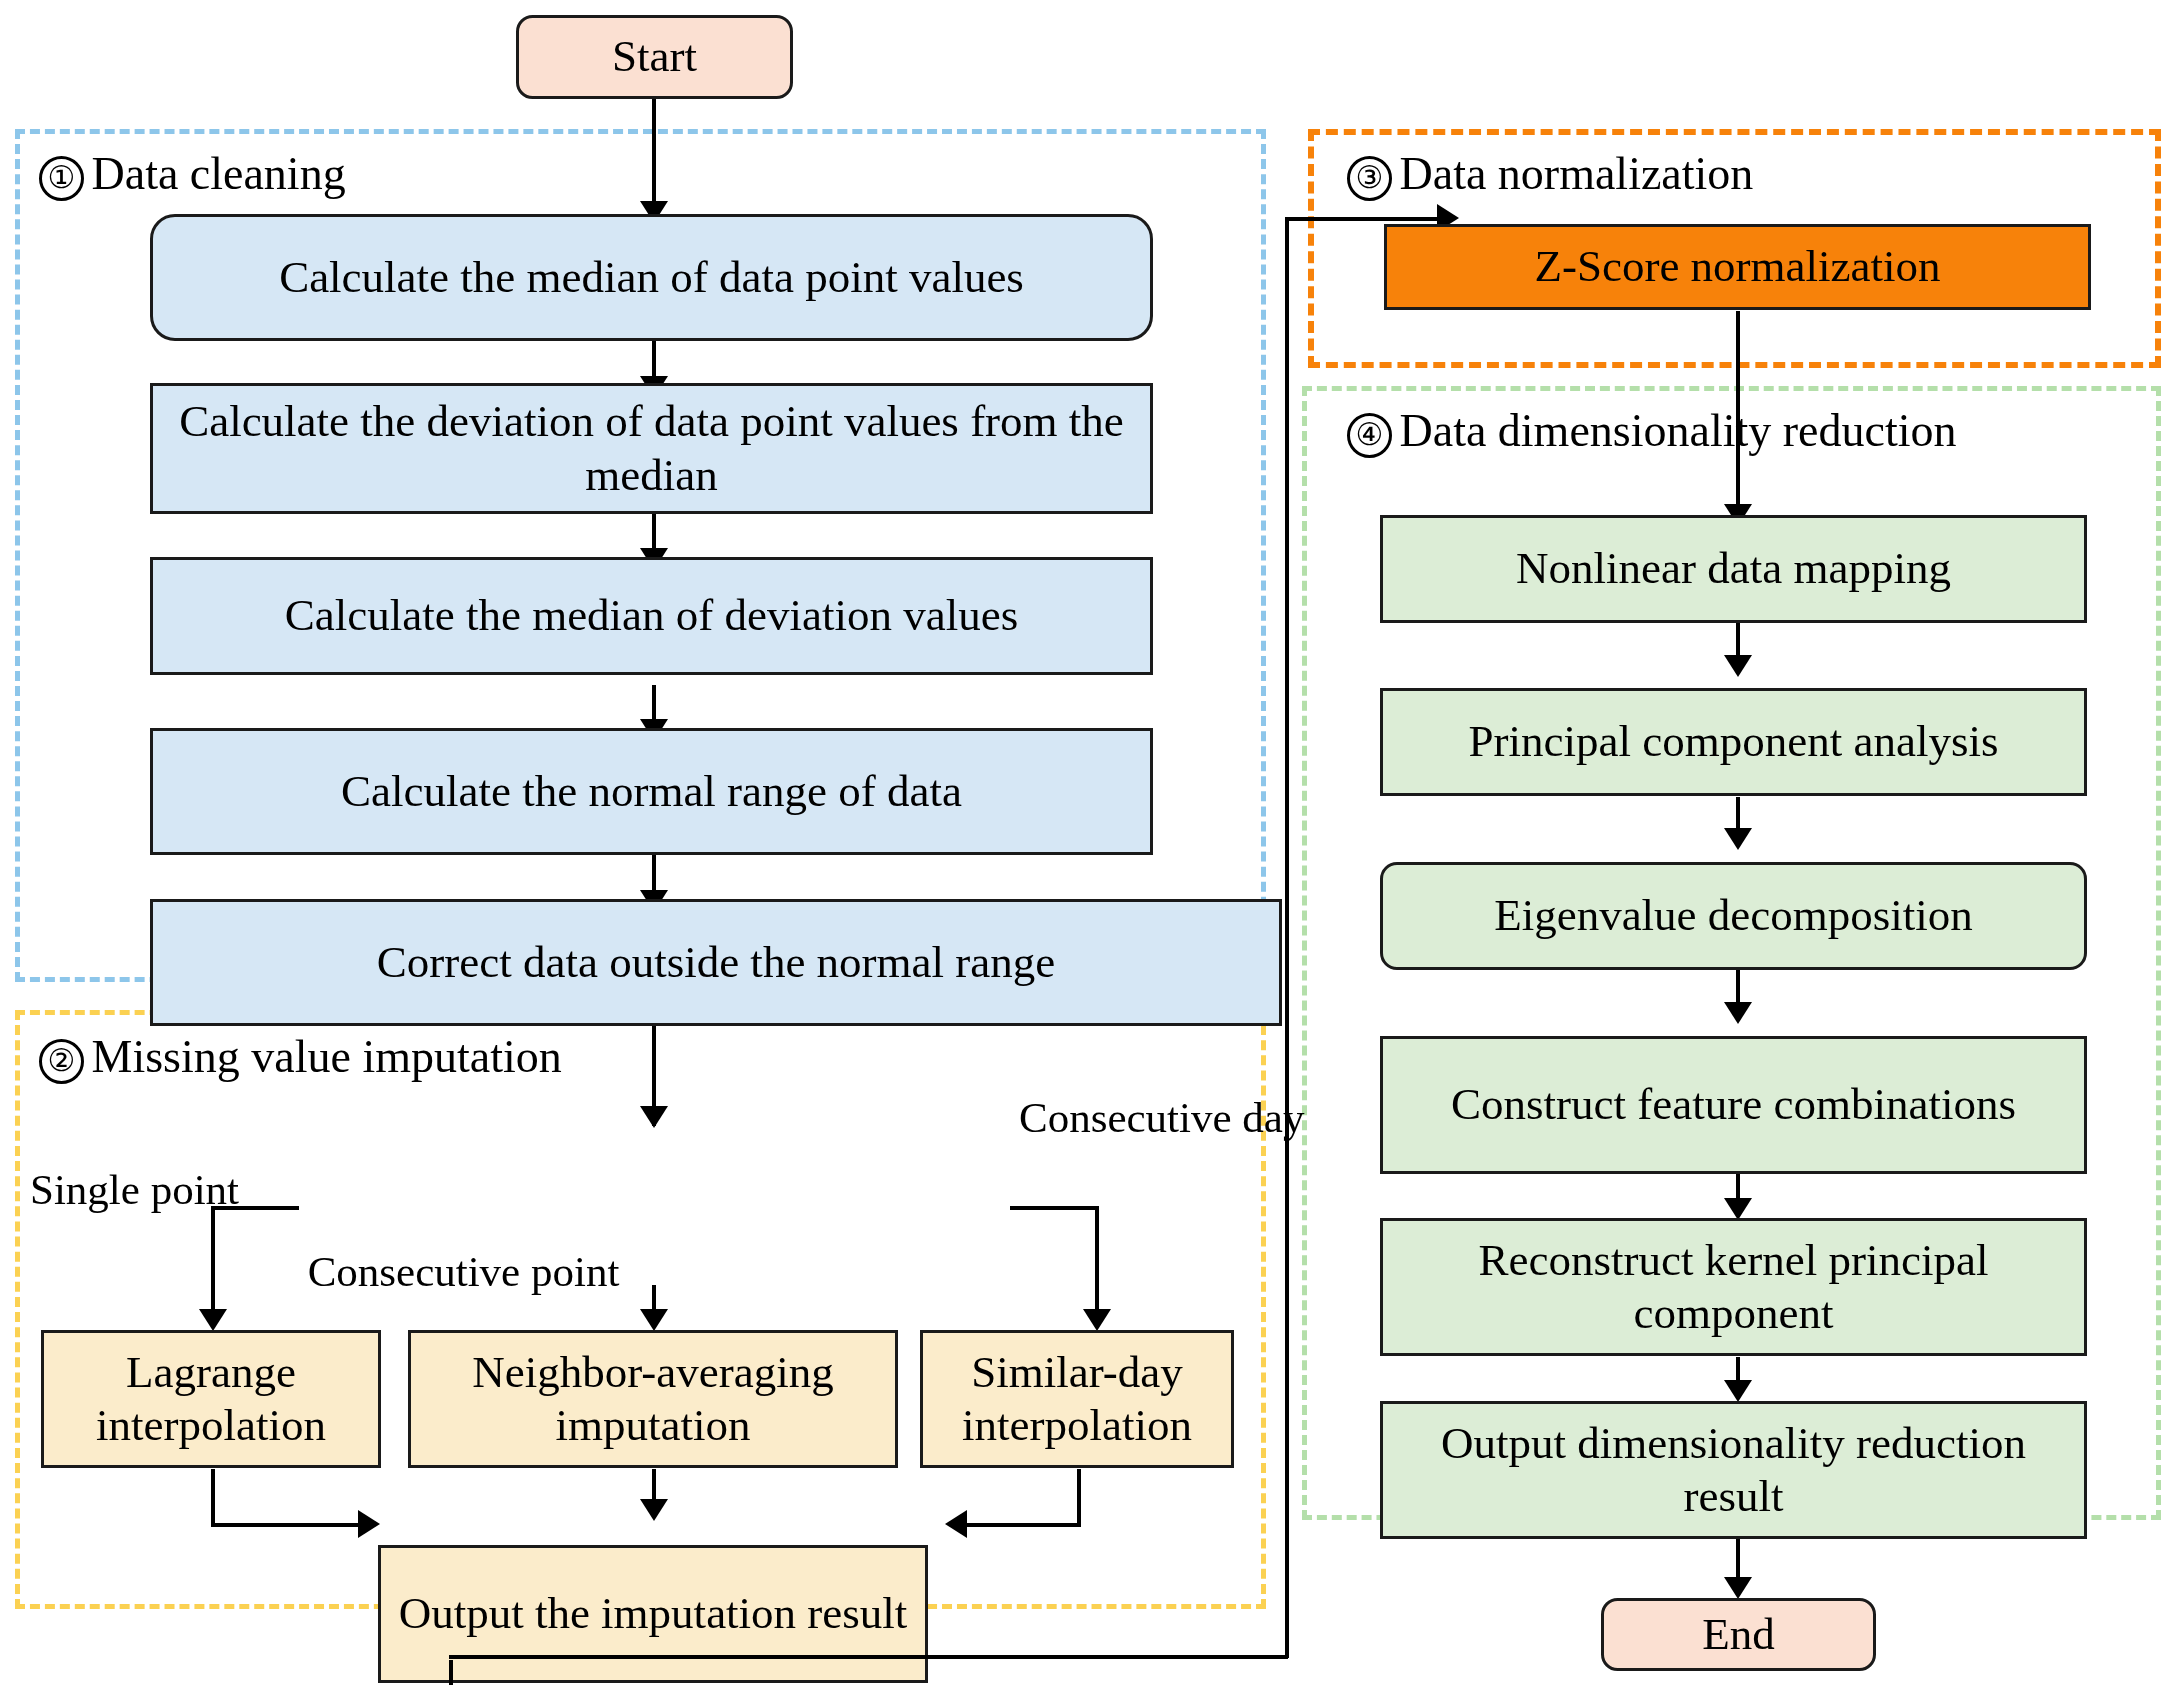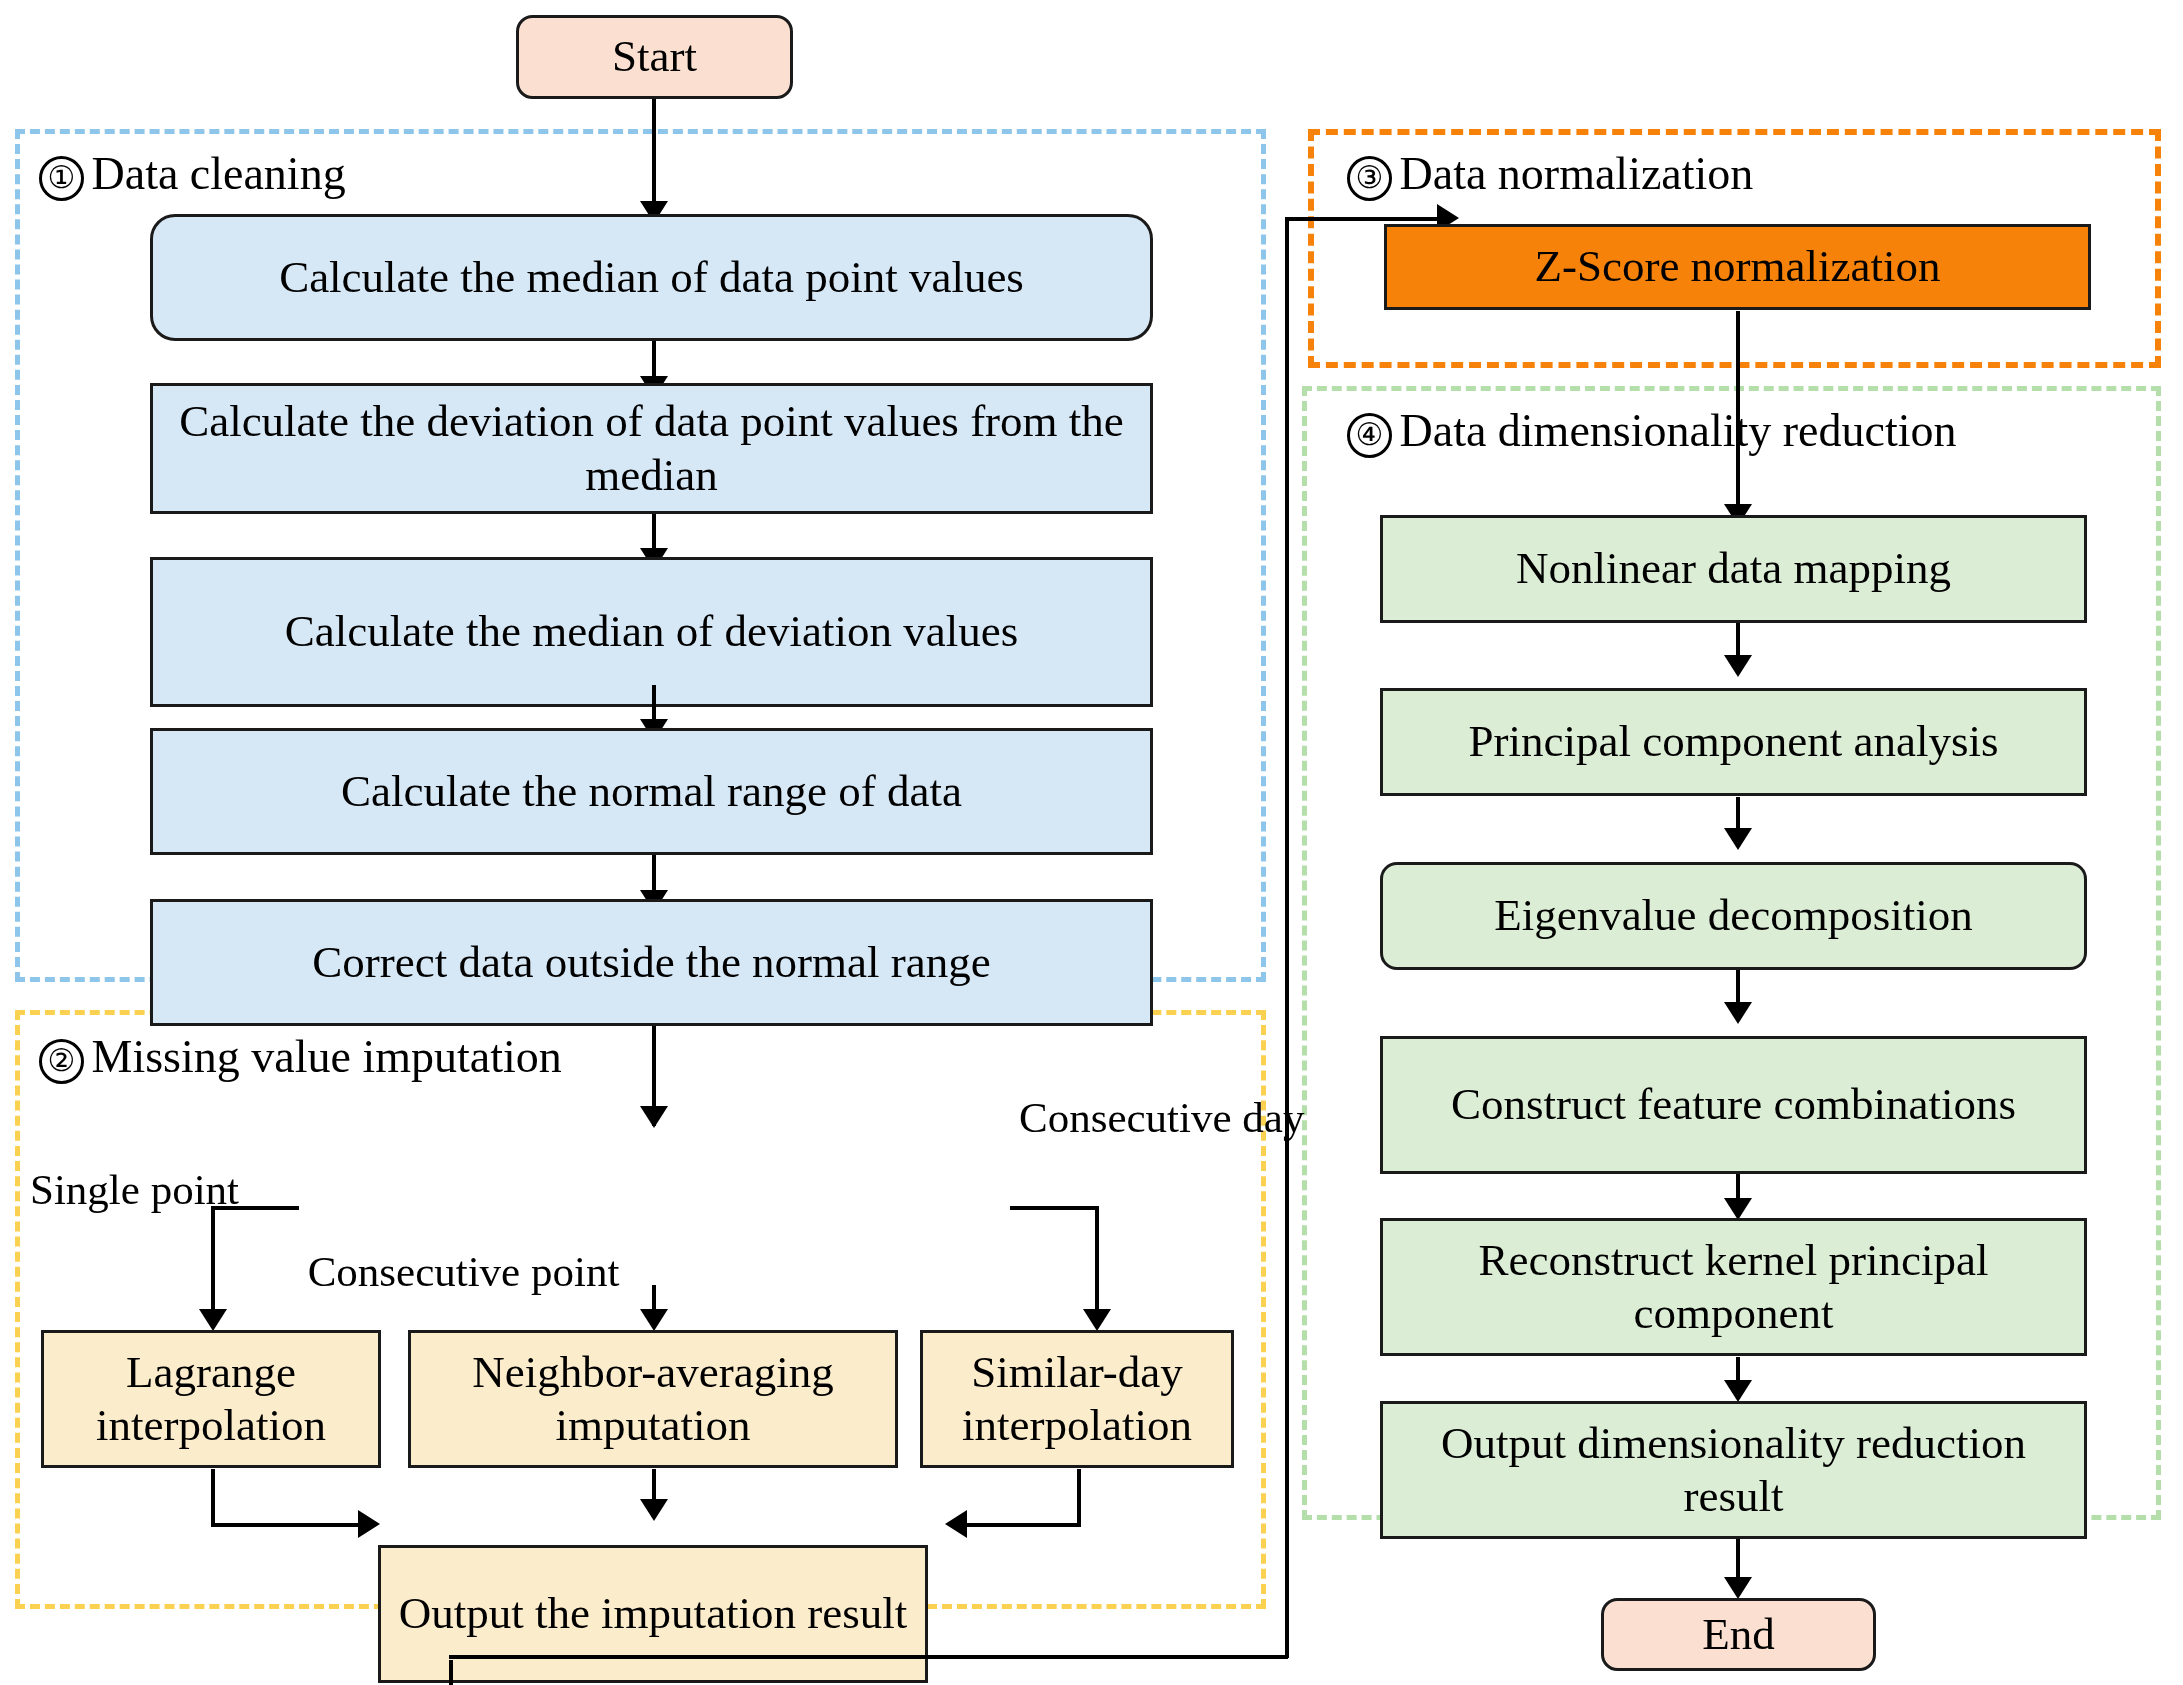--- a/index.html
+++ b/index.html
@@ -77,33 +77,33 @@
   </div>
   <div class="edge ev" style="left:652px;top:341px;height:45px;"></div>
   <div class="arrow a-down" style="left:640px;top:376px;"></div>
 
   <div class="node blue" style="left:150px;top:383px;width:1003px;height:131px;">
     <span>Calculate the deviation of data point values from the median</span>
   </div>
   <div class="edge ev" style="left:652px;top:514px;height:46px;"></div>
   <div class="arrow a-down" style="left:640px;top:548px;"></div>
 
-  <div class="node blue" style="left:150px;top:557px;width:1003px;height:150px;">
+  <div class="node blue" style="left:150px;top:557px;width:1003px;height:118px;">
     <span>Calculate the median of deviation values</span>
   </div>
   <div class="edge ev" style="left:652px;top:685px;height:46px;"></div>
   <div class="arrow a-down" style="left:640px;top:719px;"></div>
 
   <div class="node blue" style="left:150px;top:728px;width:1003px;height:127px;">
     <span>Calculate the normal range of data</span>
   </div>
   <div class="edge ev" style="left:652px;top:855px;height:46px;"></div>
   <div class="arrow a-down" style="left:640px;top:890px;"></div>
 
-  <div class="node blue" style="left:150px;top:899px;width:1003px;height:127px;">
+  <div class="node blue" style="left:150px;top:899px;width:1132px;height:127px;">
     <span>Correct data outside the normal range</span>
   </div>
 
   <div class="edge ev" style="left:652px;top:1026px;height:100px;"></div>
   <div class="arrow a-down" style="left:640px;top:1106px;"></div>
 
 
   <div class="etxt" style="left:30px;top:1166px;width:172px;">Single point</div>
 
   <div class="etxt" style="left:254px;top:1248px;width:419px;">Consecutive point</div>

